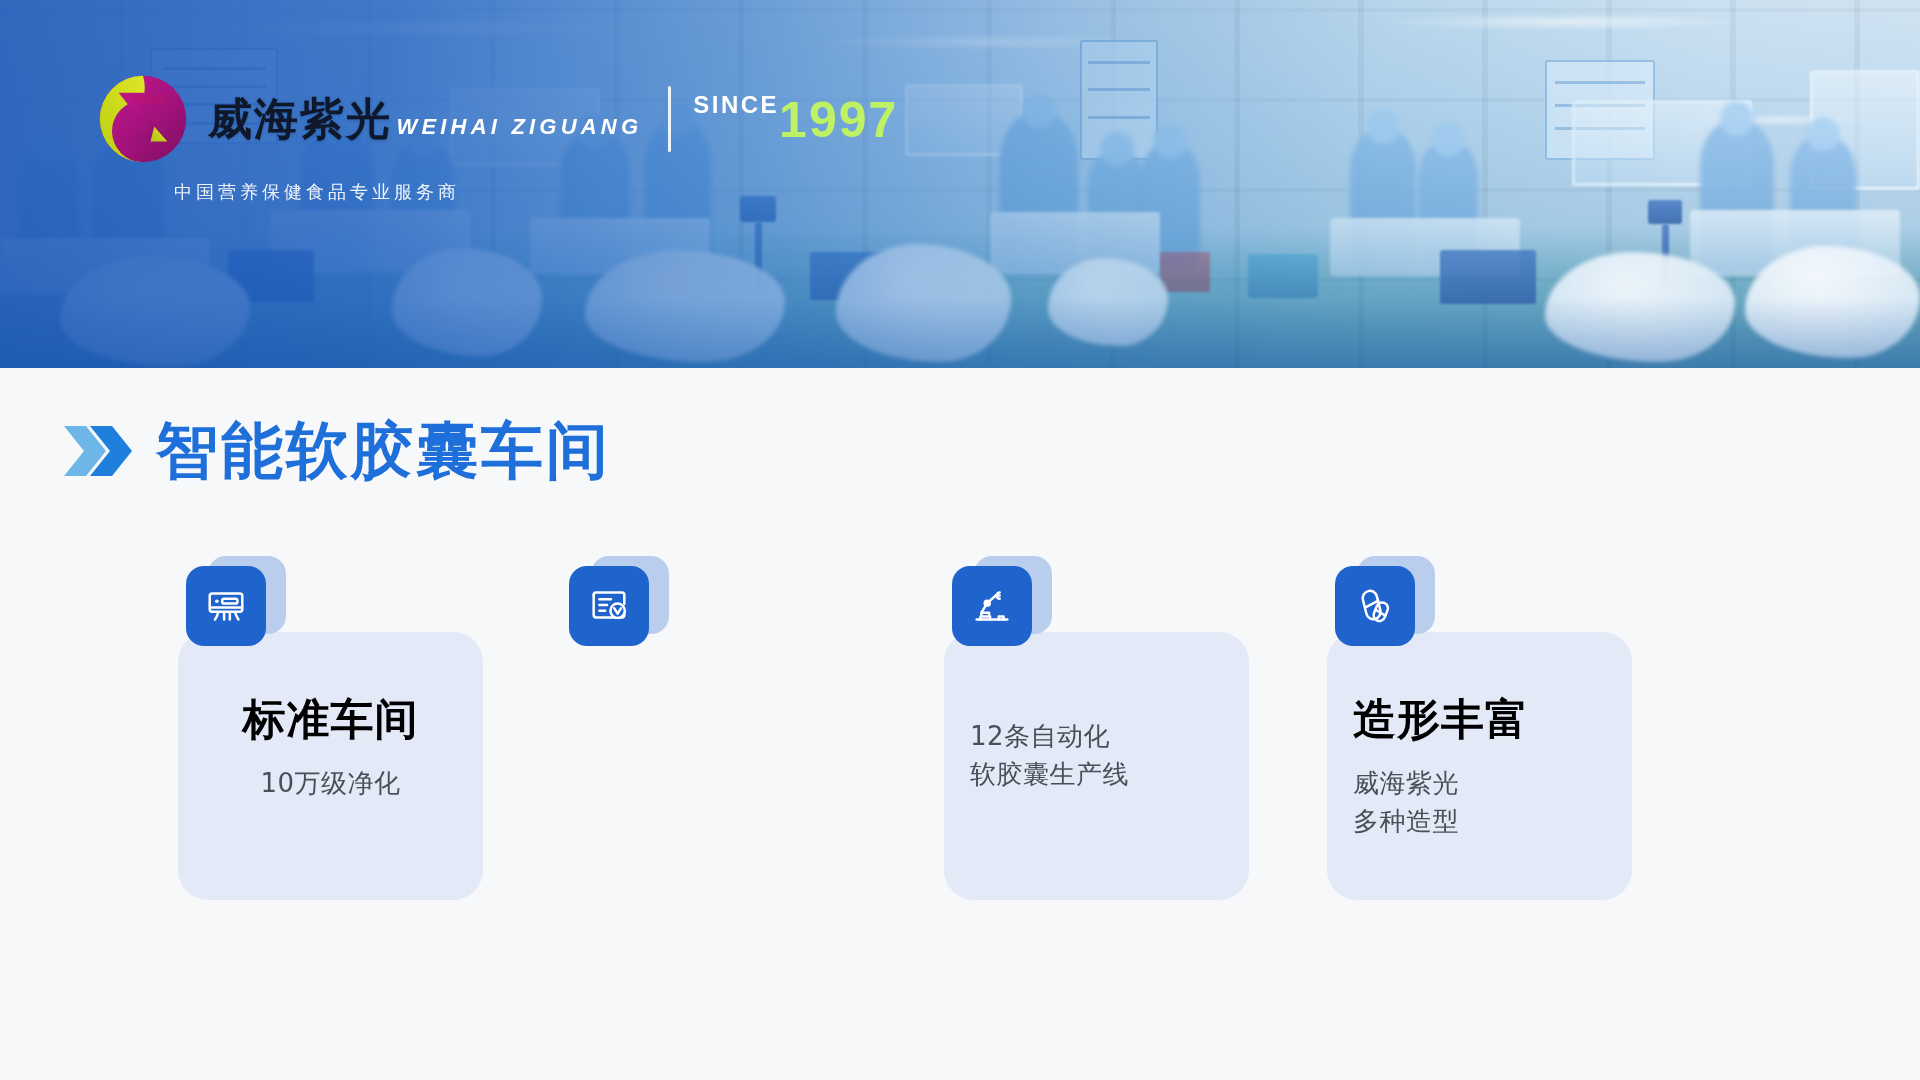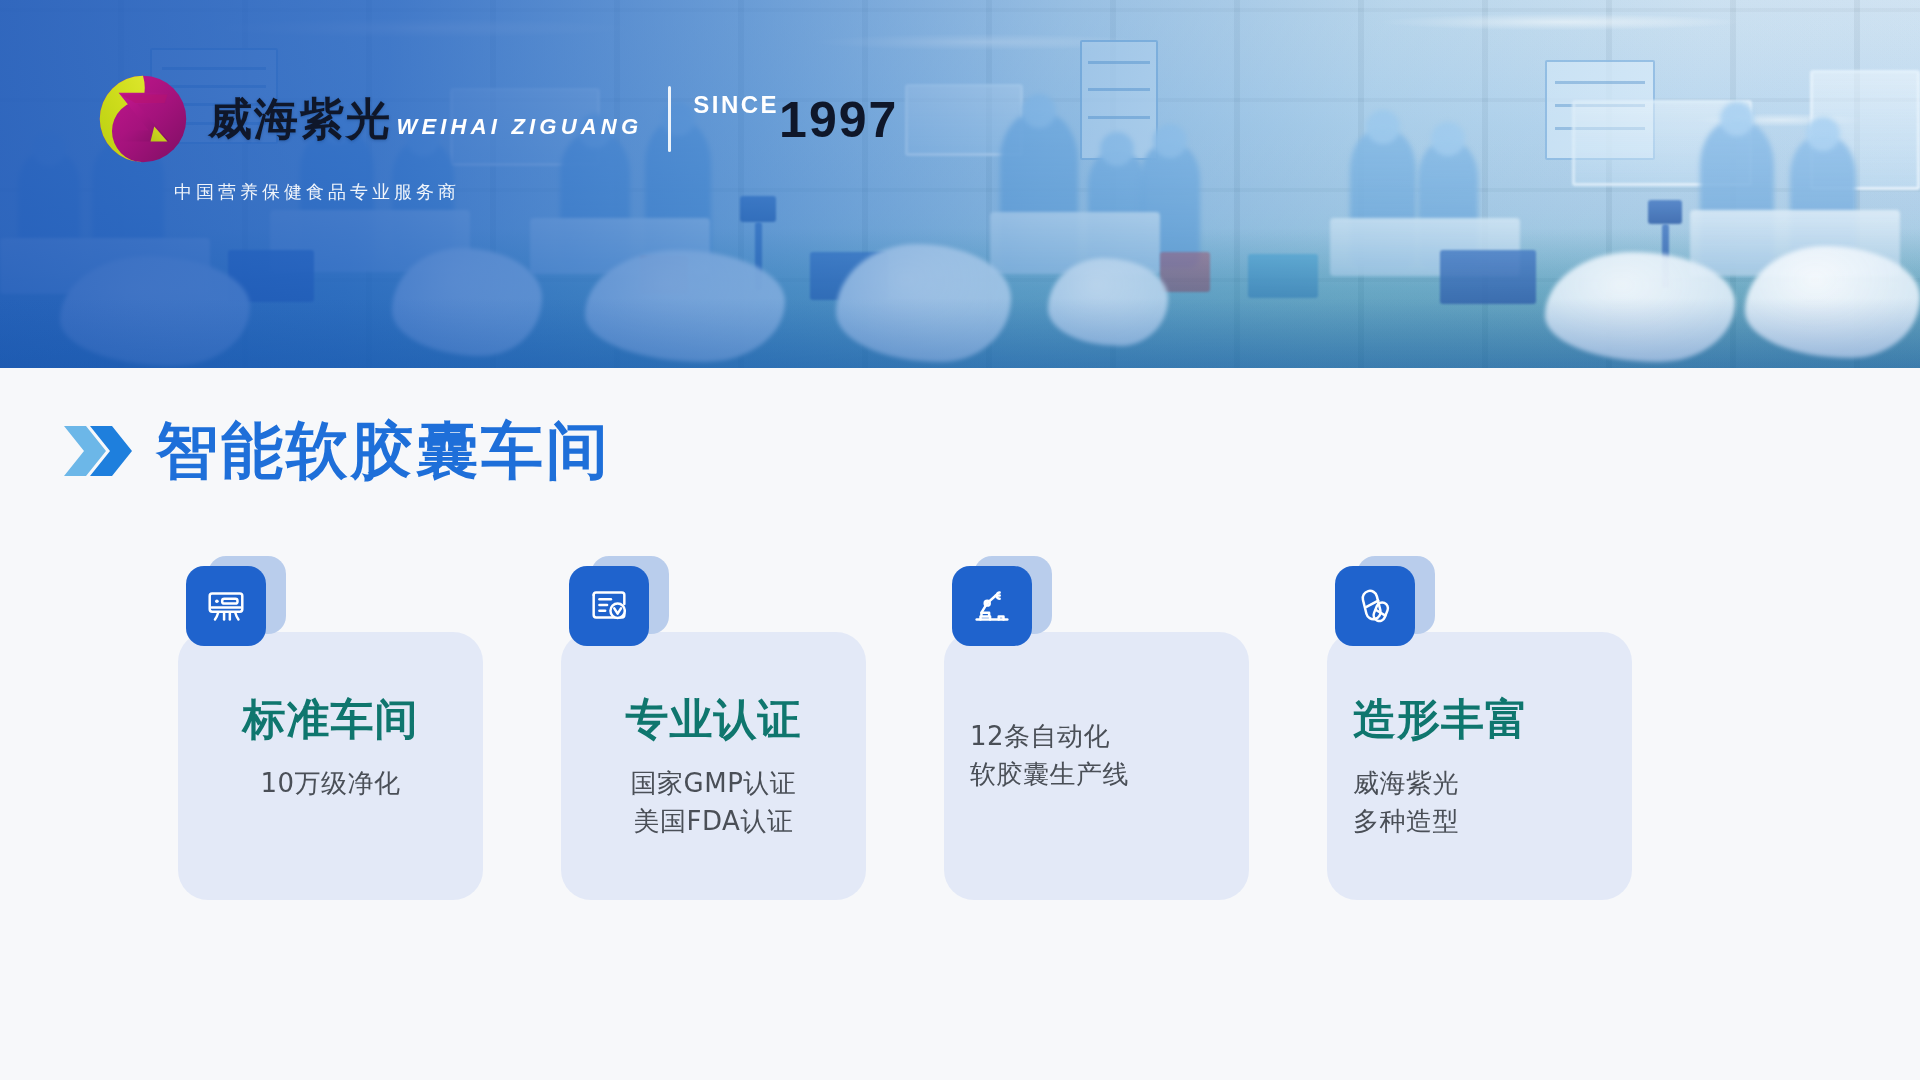--- a/index.html
+++ b/index.html
@@ -122,21 +122,21 @@
   }
   .logo-div {
     width:3px; height:66px; background:rgba(255,255,255,.9);
     margin:0 22px 0 26px; border-radius:2px;
   }
   .logo-since { display:flex; flex-direction:row; line-height:1; }
   .since-top {
     font-size:24px; font-weight:700; color:#ffffff; letter-spacing:2.5px;
   }
   .since-year {
-    font-size:50px; font-weight:700; color:#0f172a; letter-spacing:2px;
+    font-size:50px; font-weight:700; color:#bef264; letter-spacing:2px;
     margin-top:2px;
   }
   .logo-tagline {
     margin-top:14px; margin-left:78px;
     font-size:18px; color:rgba(255,255,255,.93);
     letter-spacing:4px;
     font-family:"DejaVu Sans","Liberation Sans",sans-serif;
   }
 
   
@@ -175,21 +175,21 @@
   .card {
     position:relative;
     margin-top:68px;
     width:305px; height:268px;
     background:#e3e9f7;
     border-radius:30px;
     padding:64px 26px 0 26px;
   }
   .card-title {
     font-family:"DejaVu Sans","Liberation Sans",sans-serif;
-    font-size:43px; font-weight:700; color:#0f766e;
+    font-size:43px; font-weight:700; color:#000000;
     letter-spacing:1px; line-height:1.1;
     white-space:nowrap;
   }
   .card-desc {
     margin-top:22px;
     font-family:"DejaVu Sans","Liberation Sans",sans-serif;
     font-size:26px; color:#4a4f57; line-height:1.45;
     letter-spacing:.5px;
     white-space:pre-line;
   }
@@ -356,25 +356,20 @@
             <path d="M8 12.5 A2.5 2.5 0 0 1 10.5 10 H37.5 A2.5 2.5 0 0 1 40 12.5 V22"></path>
             <path d="M40 28 V33.5 A2.5 2.5 0 0 1 37.5 36 H10.5 A2.5 2.5 0 0 1 8 33.5 V12.5"></path>
             <path d="M14 17 H26"></path>
             <path d="M14 23 H22"></path>
             <path d="M14 29 H20"></path>
             <circle cx="33" cy="29" r="7.5" fill="#1f63cd"></circle>
             <path d="M29.5 26.5 L33 32 L36.5 26.5"></path>
           </svg>
         </span>
       </div>
-      <div class="card c-center">
-        <div class="card-title">专业认证</div>
-        <div class="card-desc">国家GMP认证
-美国FDA认证</div>
-      </div>
     </div>
 
     <div class="card-wrap">
       <div class="card-icon">
         <span class="icon-shadow"></span>
         <span class="icon-box">
           <svg viewBox="0 0 48 48" width="46" height="46" fill="none" stroke="#ffffff" stroke-width="2.6" stroke-linecap="round" stroke-linejoin="round">
             <path d="M13 31 L19 21"></path>
             <path d="M19 21 L28 13"></path>
             <path d="M32 10 A3.2 3.2 0 1 0 32 16.4"></path>

